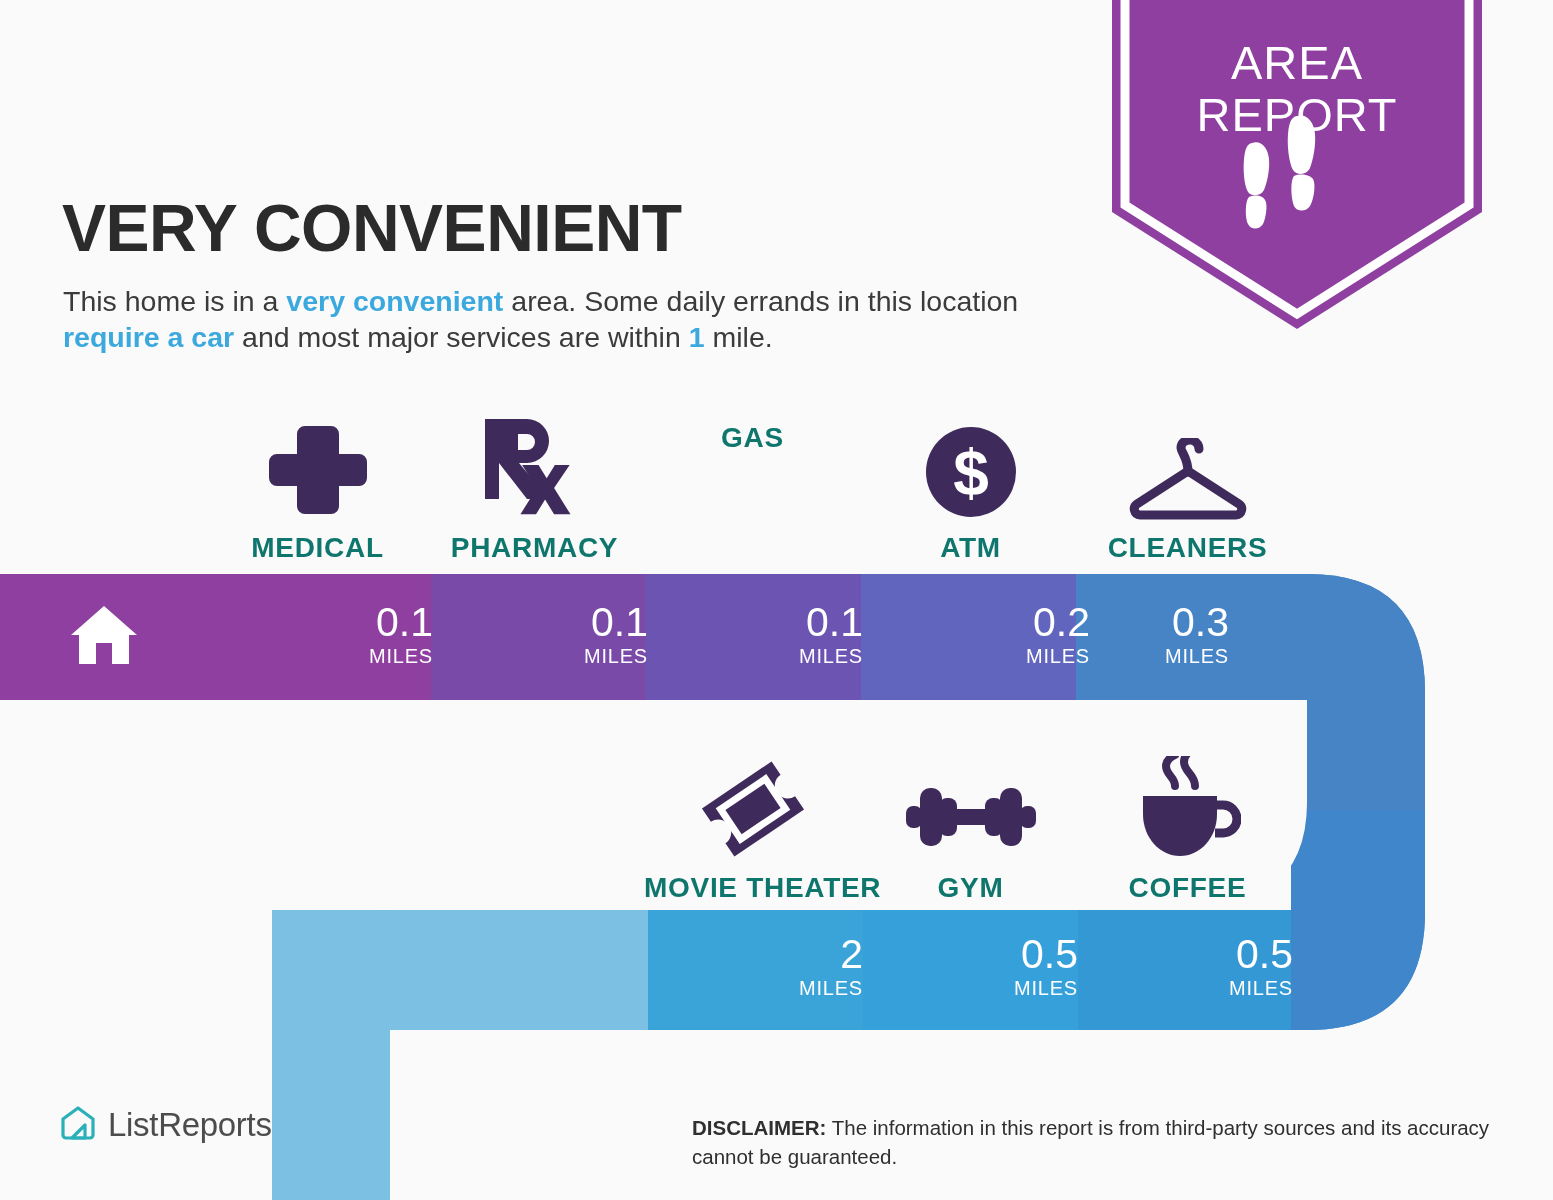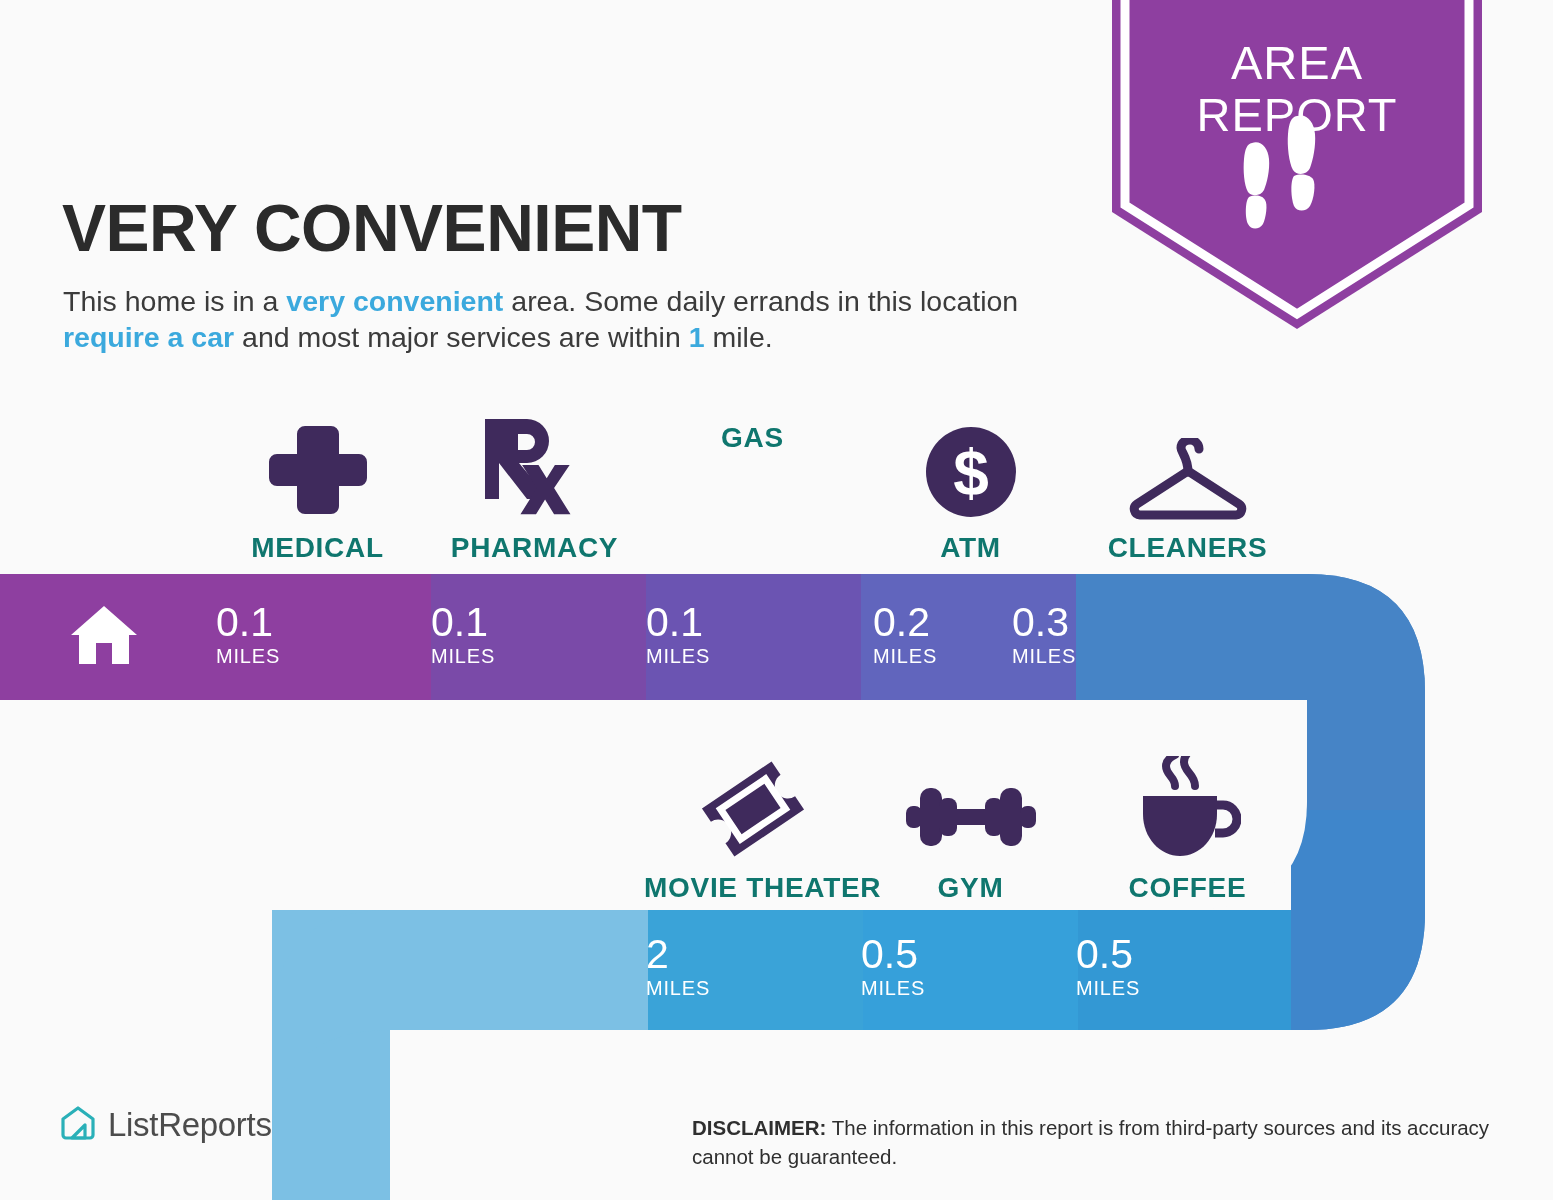--- a/index.html
+++ b/index.html
@@ -67,21 +67,21 @@
     margin-top: 12px;
     font-size: 28px; font-weight: 700; letter-spacing: .7px;
     color: #0f766e; white-space: nowrap;
   }
 
   
   .snake { position: absolute; left: 0; top: 0; width: 1553px; height: 1200px; }
 
   .seg-text {
     position: absolute;
-    text-align: left; color: #ffffff;
+    text-align: right; color: #ffffff;
     width: 217px;
   }
   .seg-num { font-size: 41px; font-weight: 400; line-height: 44px; }
   .seg-unit { font-size: 20px; font-weight: 400; letter-spacing: .8px; line-height: 24px; }
 
   .bar-home-icon { position: absolute; left: 69px; top: 604px; width: 70px; height: 62px; }
 
   
   .watermark {
     position: absolute; left: 4px; top: 577px;

